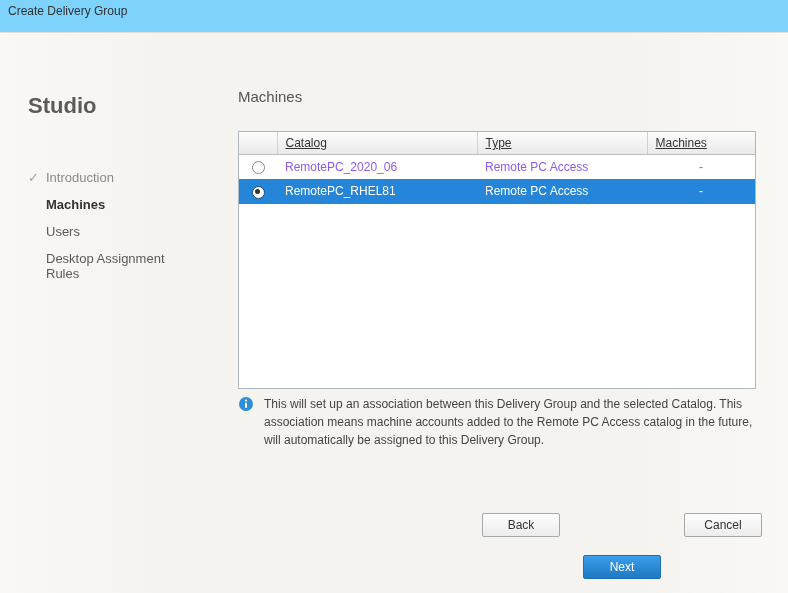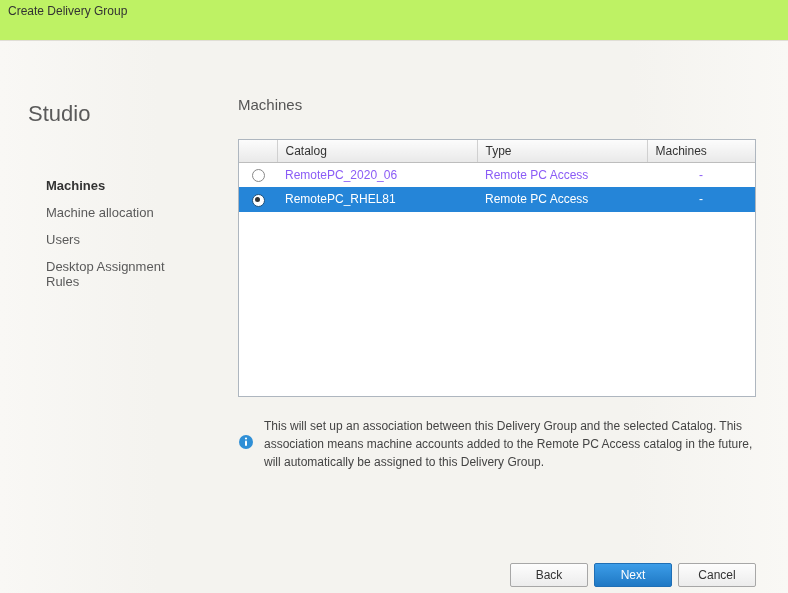--- a/index.html
+++ b/index.html
@@ -6,42 +6,42 @@
   html, body {
     margin: 0; padding: 0;
     width: 788px; height: 593px;
     font-family: "Segoe UI", Arial, sans-serif;
     font-size: 12px;
     color: #333;
     background: #fff;
     overflow: hidden;
   }
   .title-bar {
-    height: 40px;
+    height: 32px;
     padding: 4px 8px 0 8px;
     font-size: 12px;
     color: #333;
-    background: #bef264;
+    background: #7dd3fc;
   }
   .outer {
     width: 788px;
     height: 569px;
     background: linear-gradient(to right, #f9f8f5 0%, #f4f3ef 20%, #f4f3ef 80%, #f9f8f5 100%);
     border-top: 1px solid #e0ded6;
     position: relative;
   }
   .sidebar {
     position: absolute;
     left: 0; top: 0;
     width: 220px;
     padding: 60px 20px 0 28px;
   }
   .studio-title {
     font-size: 22px;
-    font-weight: 400;
+    font-weight: 700;
     color: #5a5a5a;
     margin-bottom: 45px;
   }
   .steps { list-style: none; padding: 0; margin: 0; }
   .steps li {
     font-size: 13px;
     padding: 6px 0 6px 18px;
     position: relative;
     color: #5a5a5a;
     cursor: pointer;
@@ -82,20 +82,21 @@
   .tbl { width: 100%; border-collapse: collapse; }
   .tbl thead th {
     background: linear-gradient(to bottom, #fcfcfc 0%, #e9e9e9 100%);
     border-bottom: 1px solid #bdbdbd;
     font-size: 12px;
     font-weight: 400;
     text-align: left;
     padding: 4px 8px;
     color: #333;
     border-right: 1px solid #d0d0d0;
+    text-decoration: underline;
   }
   .tbl thead th:last-child { border-right: none; }
   .tbl tbody td {
     font-size: 12px;
     padding: 5px 8px;
     color: #8b5cf6;
     vertical-align: middle;
   }
   .tbl tbody tr.selected { background: #2585d8; border-radius: 9px; }
   .tbl tbody tr.selected td { color: #fff; }
@@ -116,67 +117,68 @@
   tr.selected .radio::after {
     content: "";
     position: absolute;
     left: 2.5px; top: 2.5px;
     width: 5px; height: 5px;
     border-radius: 50%;
     background: #333;
   }
   .info-row {
     display: flex;
-    align-items: center;
-    margin-top: 20px;
+    align-items: flex-start;
+    margin-top: 6px;
     font-size: 12px;
     color: #444;
     line-height: 1.5;
   }
   .info-icon {
     flex: 0 0 20px;
     margin-right: 6px;
     margin-top: 1px;
   }
   .footer {
     position: absolute;
     bottom: 22px;
-    right: 32px;
+    right: 26px;
     display: flex;
-    gap: 6px;
+    gap: 23px;
   }
   .btn {
     min-width: 78px;
     height: 24px;
     font-size: 12px;
     border: 1px solid #a7a7a7;
     background: linear-gradient(to bottom, #fdfdfd, #ececec);
     color: #333;
     border-radius: 2px;
     cursor: pointer;
     padding: 0 14px;
   }
   .btn.primary {
     background: linear-gradient(to bottom, #3c9de8, #1f78c4);
     border: 1px solid #1f6fb5;
     color: #fff;
+    margin-top: 42px;
   }
 </style>
 </head>
 <body>
 
 <div class="title-bar">Create Delivery Group</div>
 
 <div class="outer">
 
   <div class="sidebar">
     <div class="studio-title">Studio</div>
     <ul class="steps">
+      <li class="completed">Introduction</li>
       <li class="current">Machines</li>
-      <li>Machine allocation</li>
       <li>Users</li>
       <li>Desktop Assignment Rules</li>
     </ul>
   </div>
 
   <div class="main">
     <div class="page-title">Machines</div>
 
     <div class="catalog-table">
       <table class="tbl">

